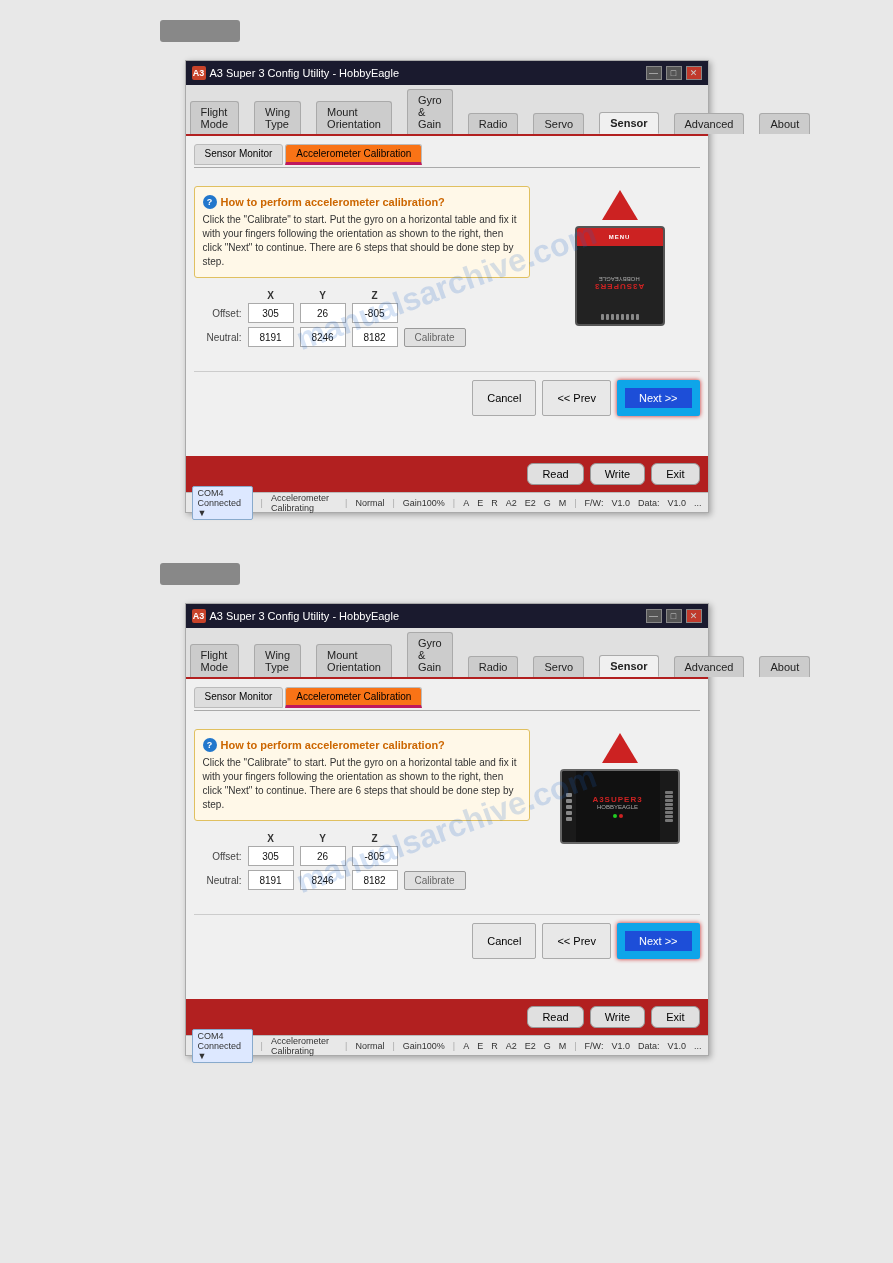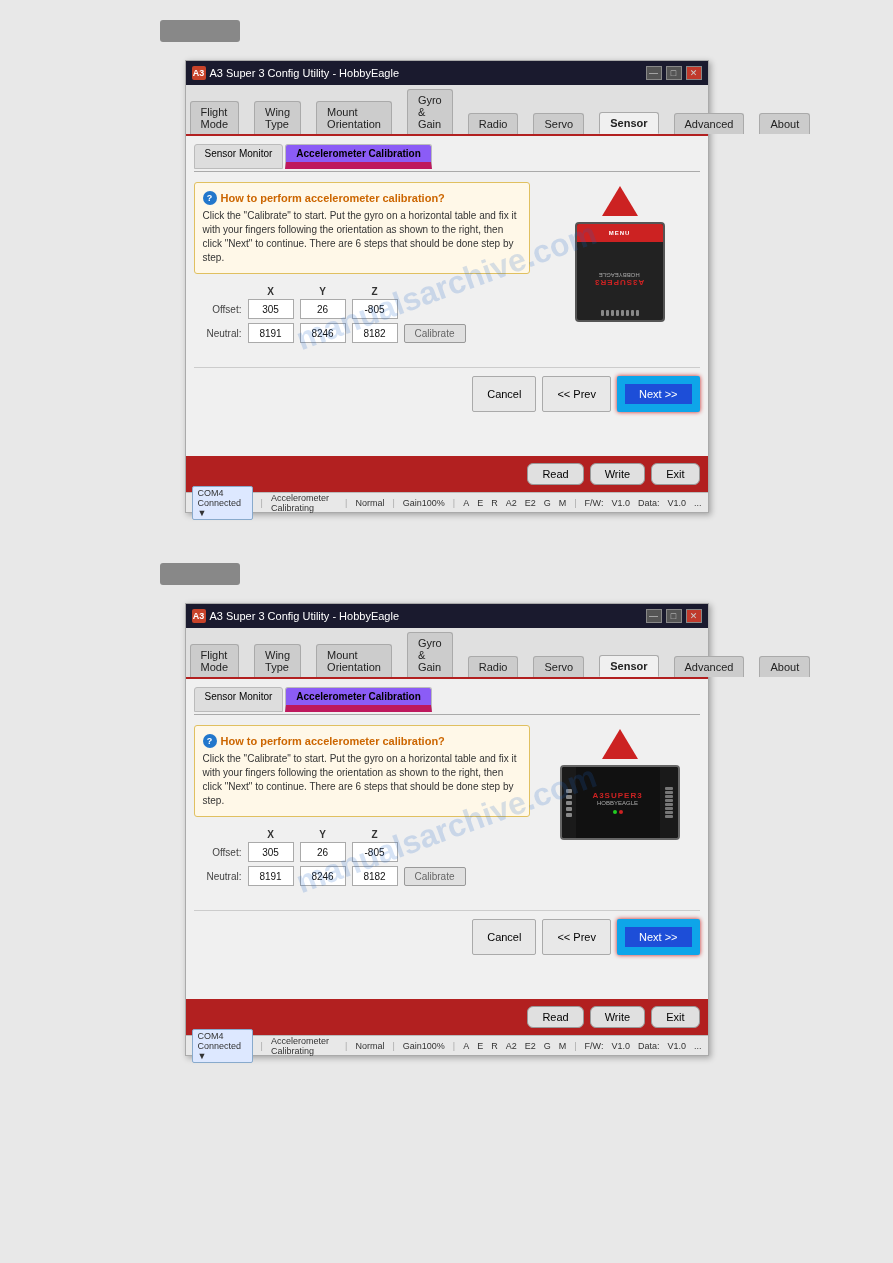--- a/index.html
+++ b/index.html
@@ -114,35 +114,36 @@
     .content-area {
       background: #f0f0f0;
       padding: 8px;
       min-height: 320px;
     }
 
     
     .subtab-bar {
       display: flex;
       gap: 2px;
+      margin-bottom: 8px;
       border-bottom: 1px solid #aaa;
       padding-bottom: 2px;
     }
     .subtab {
       padding: 3px 10px;
       background: #ddd;
       border: 1px solid #bbb;
       border-radius: 3px 3px 0 0;
       cursor: pointer;
       font-size: 10px;
     }
     .subtab.active {
-      background: #8b5cf6;
-      border-bottom: 7px solid #be185d;
-      font-weight: bold;
+      background: #f97316;
+      border-bottom: 3px solid #be185d;
+      font-weight: normal;
     }
 
     
     .calib-panel {
       display: flex;
       gap: 10px;
       padding: 10px 0;
     }
     .calib-left {
       flex: 1;

